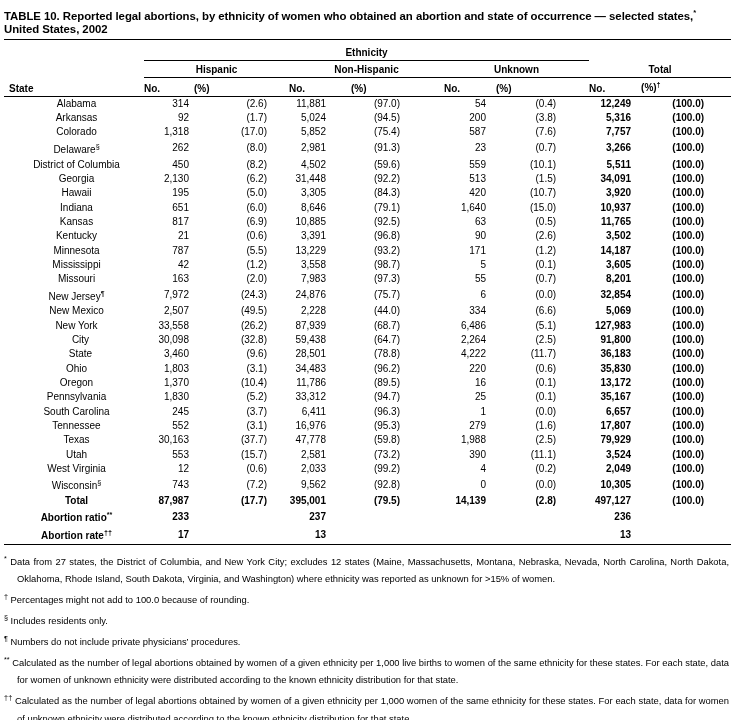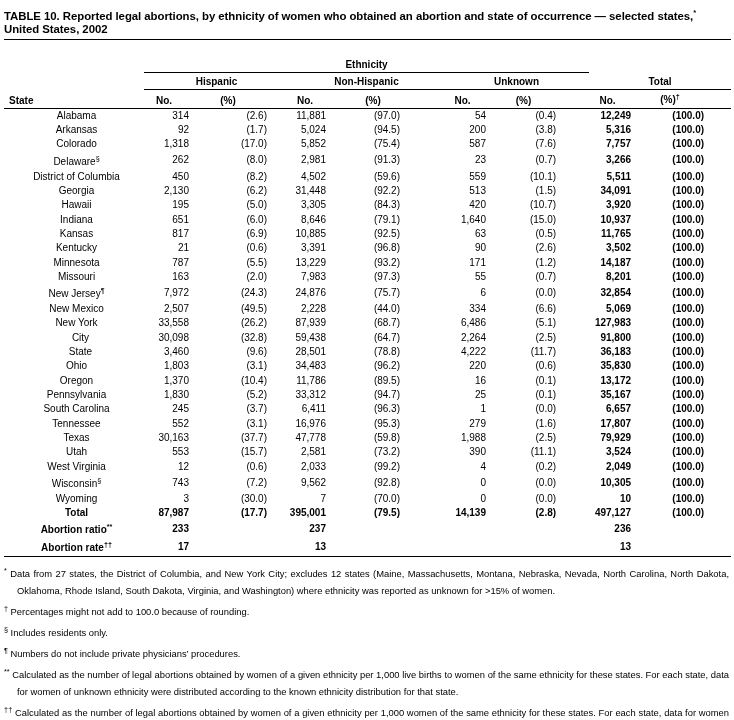--- a/index.html
+++ b/index.html
@@ -18,34 +18,34 @@
   .title-post { display: block; }
 
   table.dt {
     border-collapse: collapse; table-layout: fixed; width: 727px;
     border-top: 1.5px solid #000; border-bottom: 1.7px solid #000;
   }
   .dt th, .dt td { padding: 0; white-space: nowrap; font-size: 10px; }
 
   
   .dt thead th { font-weight: bold; vertical-align: bottom; }
-  .r1 th { height: 19px; padding-top: 14px; }
+  .r1 th { height: 19px; padding-top: 2px; }
   .r2 th { height: 17px; }
   .glabel {
     border-bottom: 1.1px solid #000; padding-bottom: 2px;
     text-align: center; font-weight: bold;
   }
   .g-eth { padding-left: 10px; padding-right: 68px; }
   .g-h   { padding-left: 10px; }
   .g-nh  { padding-left: 18px; }
   .g-u   { padding-left: 22px; }
   .g-t   { padding-left: 35px; padding-right: 12px; }
   .r3 th {
     height: 16px; border-bottom: 1.7px solid #000;
-    padding-bottom: 2px; text-align: center;
+    padding-bottom: 2px; text-align: left;
   }
   .r3 th.state-h { text-align: left; padding-left: 5px; }
   .r3 th sup { font-size: 7.2px; }
   .r3 th.c1 { padding-right: 10px; } .r3 th.c2 { padding-right: 27px; }
   .r3 th.c3 { padding-right: 30px; } .r3 th.c4 { padding-right: 49px; }
   .r3 th.c5 { padding-right: 15px; } .r3 th.c6 { padding-right: 38px; }
   .r3 th.c7 { padding-right: 15px; } .r3 th.c8 { padding-right: 32px; }
 
   
   .dt tbody td { height: 14.35px; line-height: 14.35px; vertical-align: middle; }
@@ -239,20 +239,31 @@
           <td class="num c1">787</td>
           <td class="num c2">(5.5)</td>
           <td class="num c3">13,229</td>
           <td class="num c4">(93.2)</td>
           <td class="num c5">171</td>
           <td class="num c6">(1.2)</td>
           <td class="num c7">14,187</td>
           <td class="num c8">(100.0)</td>
         </tr>
         <tr>
+          <td class="state">Mississippi</td>
+          <td class="num c1">42</td>
+          <td class="num c2">(1.2)</td>
+          <td class="num c3">3,558</td>
+          <td class="num c4">(98.7)</td>
+          <td class="num c5">5</td>
+          <td class="num c6">(0.1)</td>
+          <td class="num c7">3,605</td>
+          <td class="num c8">(100.0)</td>
+        </tr>
+        <tr>
           <td class="state">Missouri</td>
           <td class="num c1">163</td>
           <td class="num c2">(2.0)</td>
           <td class="num c3">7,983</td>
           <td class="num c4">(97.3)</td>
           <td class="num c5">55</td>
           <td class="num c6">(0.7)</td>
           <td class="num c7">8,201</td>
           <td class="num c8">(100.0)</td>
         </tr>
@@ -401,31 +412,20 @@
         </tr>
         <tr>
           <td class="state">Wisconsin<sup>§</sup></td>
           <td class="num c1">743</td>
           <td class="num c2">(7.2)</td>
           <td class="num c3">9,562</td>
           <td class="num c4">(92.8)</td>
           <td class="num c5">0</td>
           <td class="num c6">(0.0)</td>
           <td class="num c7">10,305</td>
-          <td class="num c8">(100.0)</td>
-        </tr>
-        <tr>
-          <td class="state">Wyoming</td>
-          <td class="num c1">3</td>
-          <td class="num c2">(30.0)</td>
-          <td class="num c3">7</td>
-          <td class="num c4">(70.0)</td>
-          <td class="num c5">0</td>
-          <td class="num c6">(0.0)</td>
-          <td class="num c7">10</td>
           <td class="num c8">(100.0)</td>
         </tr>
         <tr class="bold">
           <td class="state">Total</td>
           <td class="num c1">87,987</td>
           <td class="num c2">(17.7)</td>
           <td class="num c3">395,001</td>
           <td class="num c4">(79.5)</td>
           <td class="num c5">14,139</td>
           <td class="num c6">(2.8)</td>

